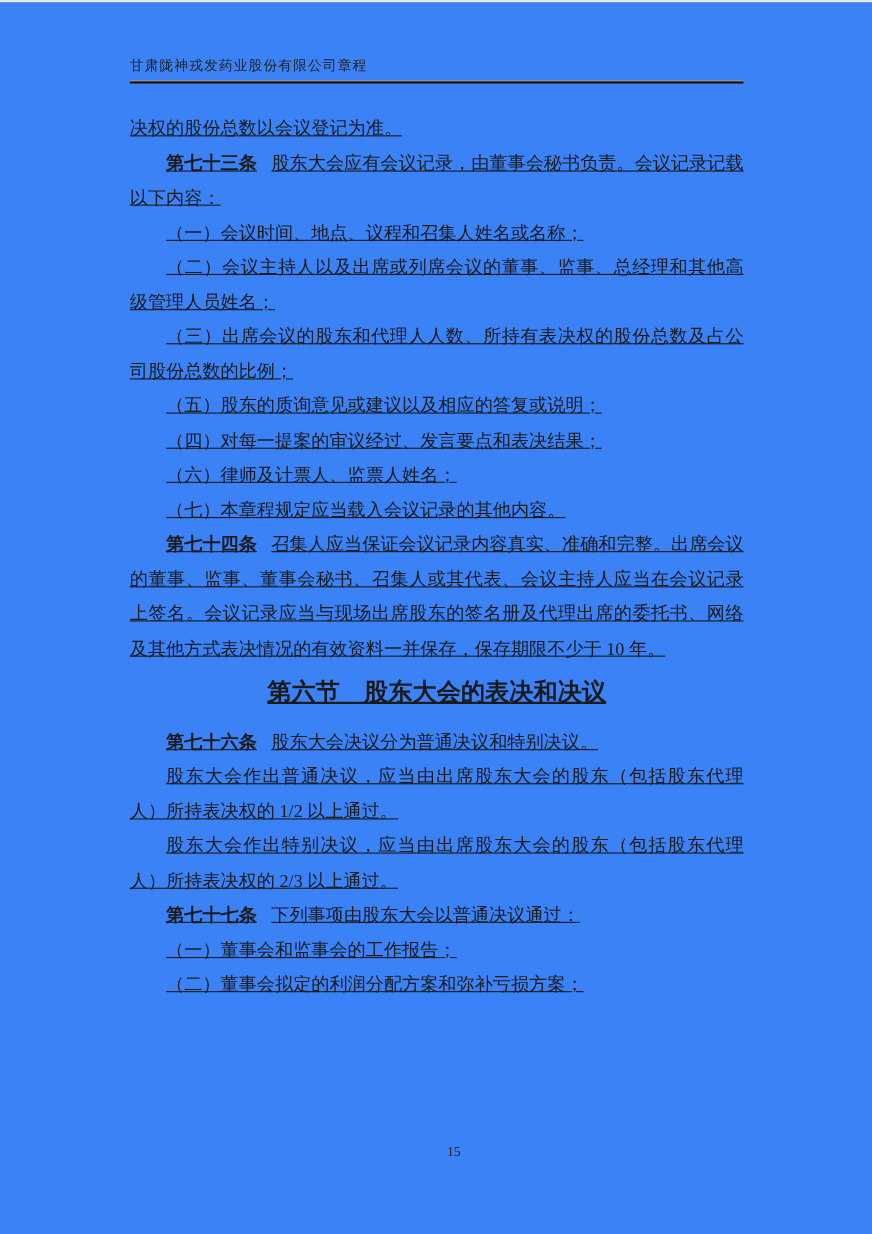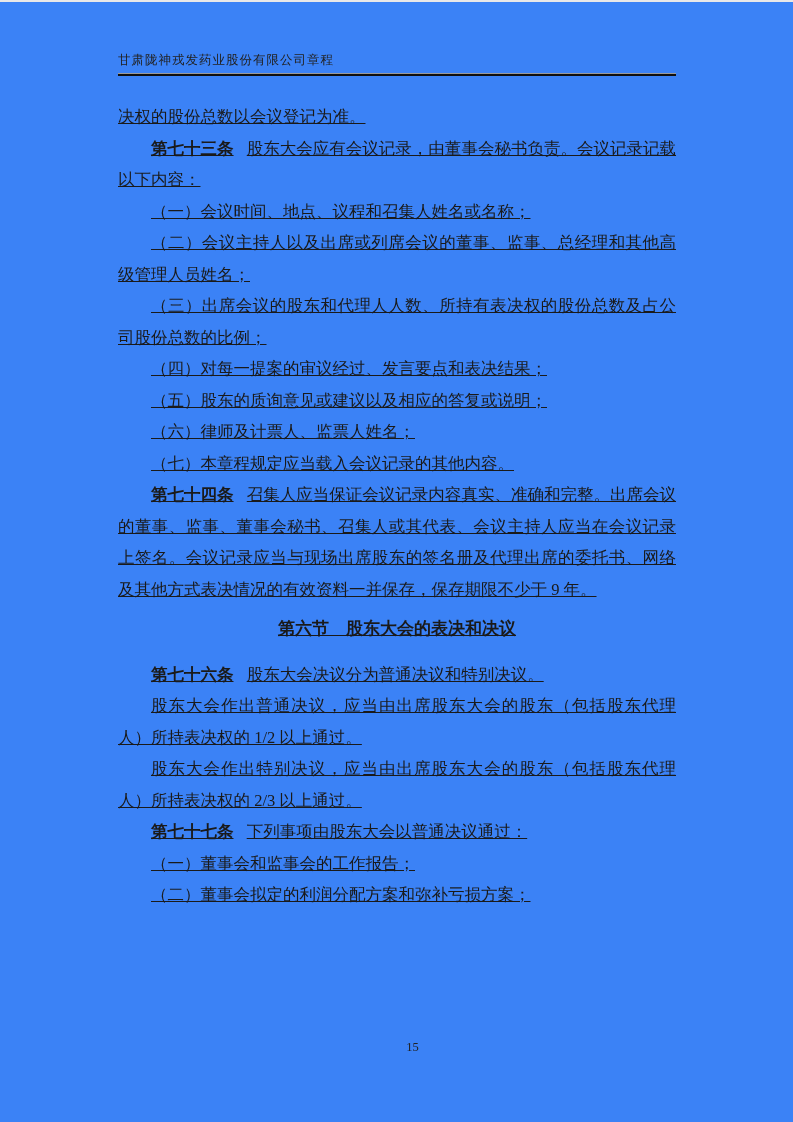--- a/index.html
+++ b/index.html
@@ -53,21 +53,21 @@
     text-indent: 0;
   }
   .article-label {
     font-weight: bold;
     margin-right: 0.8em;
   }
   .section-heading {
     text-indent: 0 !important;
     text-align: center;
     font-weight: bold;
-    font-size: 17px;
+    font-size: 22px;
     margin: 8px 0 14px 0 !important;
   }
   .footer {
     position: absolute;
     left: 0;
     width: 793px;
     top: 1038px;
     text-align: center;
     font-size: 12.5px;
     color: #222;
@@ -85,26 +85,26 @@
   </div>
 
   <div class="content">
     <p class="continuation">决权的股份总数以会议登记为准。</p>
 
     <p><span class="article-label">第七十三条</span><span>股东大会应有会议记录，由董事会秘书负责。会议记录记载以下内容：</span></p>
 
     <p>（一）会议时间、地点、议程和召集人姓名或名称；</p>
     <p>（二）会议主持人以及出席或列席会议的董事、监事、总经理和其他高级管理人员姓名；</p>
     <p>（三）出席会议的股东和代理人人数、所持有表决权的股份总数及占公司股份总数的比例；</p>
+    <p>（五）股东的质询意见或建议以及相应的答复或说明；</p>
     <p>（四）对每一提案的审议经过、发言要点和表决结果；</p>
-    <p>（五）股东的质询意见或建议以及相应的答复或说明；</p>
     <p>（六）律师及计票人、监票人姓名；</p>
     <p>（七）本章程规定应当载入会议记录的其他内容。</p>
 
-    <p><span class="article-label">第七十四条</span><span>召集人应当保证会议记录内容真实、准确和完整。出席会议的董事、监事、董事会秘书、召集人或其代表、会议主持人应当在会议记录上签名。会议记录应当与现场出席股东的签名册及代理出席的委托书、网络及其他方式表决情况的有效资料一并保存，保存期限不少于 9 年。</span></p>
+    <p><span class="article-label">第七十四条</span><span>召集人应当保证会议记录内容真实、准确和完整。出席会议的董事、监事、董事会秘书、召集人或其代表、会议主持人应当在会议记录上签名。会议记录应当与现场出席股东的签名册及代理出席的委托书、网络及其他方式表决情况的有效资料一并保存，保存期限不少于 10 年。</span></p>
 
 
     <p class="section-heading">第六节　股东大会的表决和决议</p>
 
     <p><span class="article-label">第七十六条</span><span>股东大会决议分为普通决议和特别决议。</span></p>
 
     <p>股东大会作出普通决议，应当由出席股东大会的股东（包括股东代理人）所持表决权的 1/2 以上通过。</p>
     <p>股东大会作出特别决议，应当由出席股东大会的股东（包括股东代理人）所持表决权的 2/3 以上通过。</p>
 
     <p><span class="article-label">第七十七条</span><span>下列事项由股东大会以普通决议通过：</span></p>

